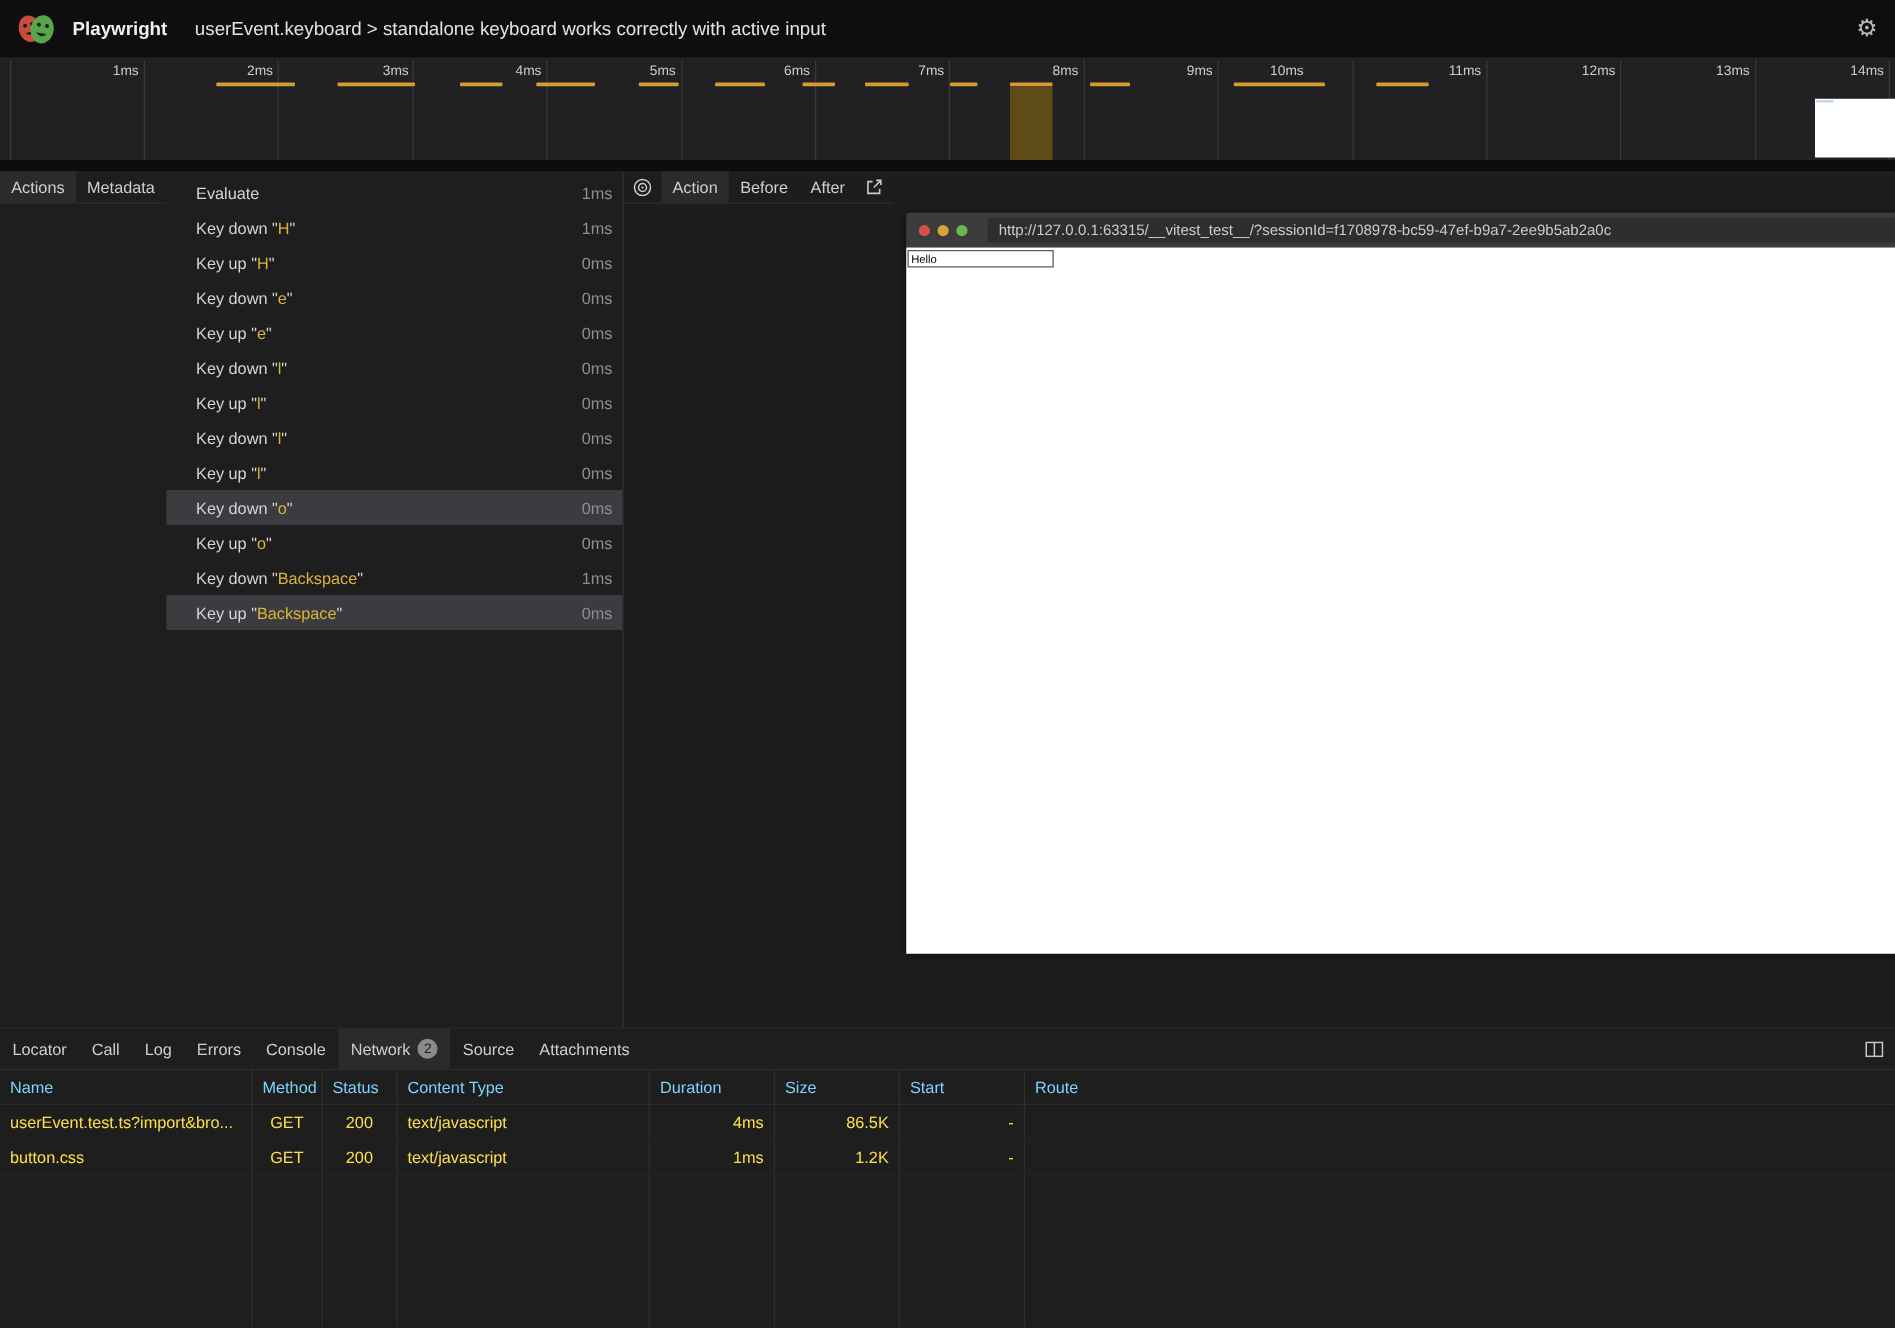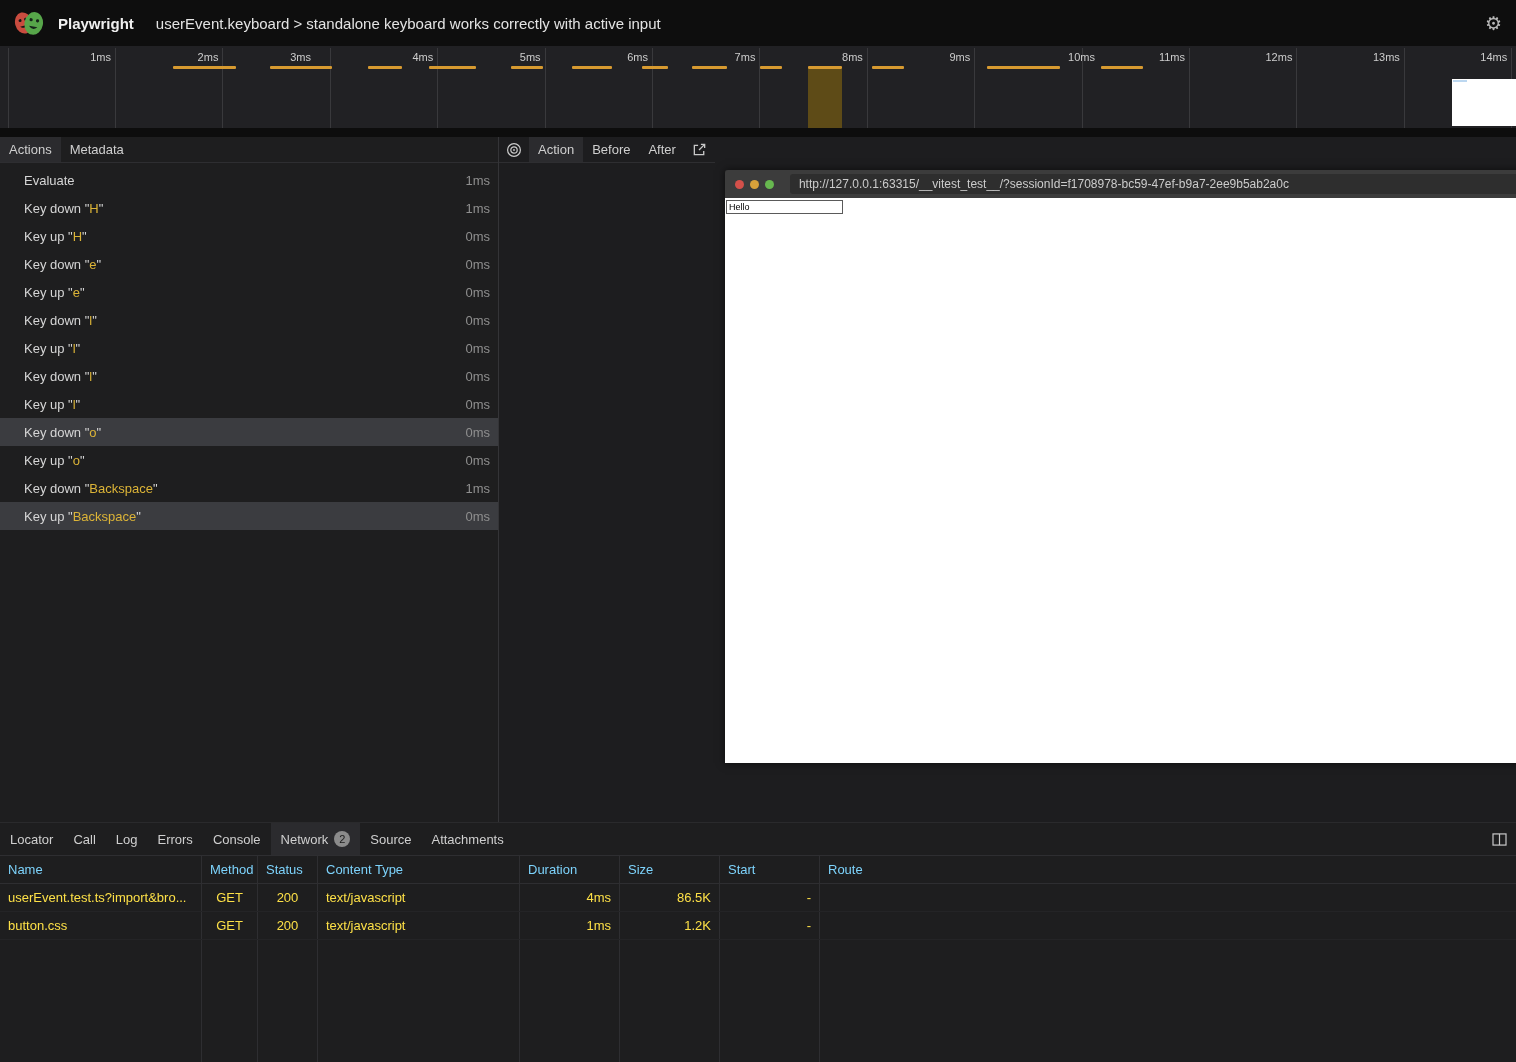--- a/index.html
+++ b/index.html
@@ -19,21 +19,21 @@
   .grid-line { position:absolute; top:2px; bottom:0; width:1px; background:#39393c; }
   .tl-label { position:absolute; top:5px; width:60px; text-align:right; font-size:11px; color:#cdcdcd; }
   .tl-tick { position:absolute; top:20px; height:3px; border-radius:1px; }
   .tl-sel { position:absolute; top:23px; bottom:0; }
   .tl-thumb { position:absolute; background:#ffffff; }
   .tl-thumb i { position:absolute; left:1px; top:1px; width:14px; height:2px; background:#bcd7f0; display:block; }
   .strip { height:9px; background:#0d0d0d; }
 
   
   .main { height:685px; display:flex; }
-  .left-panel { width:499px; border-right:1px solid #343437; display:flex; flex-direction:column; background:#1e1e1f; }
+  .left-panel { width:499px; border-right:1px solid #343437; display:flex; flex-direction:row; background:#1e1e1f; }
   .right-panel { flex:1; display:flex; flex-direction:row; background:#1d1d1f; }
 
   .tabbar { height:26px; display:flex; align-items:stretch; border-bottom:1px solid #2e2e31; font-size:13px; flex:0 0 auto; }
   .tab { display:flex; align-items:center; padding:0 9px; color:#cfcfcf; cursor:pointer; }
   .tab.sel { background:#2b2b2e; }
   .badge { margin-left:6px; width:16px; height:16px; border-radius:50%; background:#8b8b8b; color:#1b1b1b;
     font-size:11px; display:flex; align-items:center; justify-content:center; }
 
   
   .action-list { flex:1; overflow:hidden; padding-top:3px; }
@@ -107,35 +107,35 @@
   <span class="gear">⚙</span>
 </div>
 
 <div class="timeline">
     <div class="grid-line" style="left: 7.6px;"></div>
     <div class="grid-line" style="left: 115px;"></div>
     <span class="tl-label" style="left: 51px;">1ms</span>
     <div class="grid-line" style="left: 222.4px;"></div>
     <span class="tl-label" style="left: 158.4px;">2ms</span>
     <div class="grid-line" style="left: 329.8px;"></div>
-    <span class="tl-label" style="left: 251px;">3ms</span>
+    <span class="tl-label" style="left: 267px;">3ms</span>
     <div class="grid-line" style="left: 437.2px;"></div>
     <span class="tl-label" style="left: 373.2px;">4ms</span>
     <div class="grid-line" style="left: 544.6px;"></div>
     <span class="tl-label" style="left: 480.6px;">5ms</span>
     <div class="grid-line" style="left: 652px;"></div>
     <span class="tl-label" style="left: 588px;">6ms</span>
     <div class="grid-line" style="left: 759.4px;"></div>
     <span class="tl-label" style="left: 695.4px;">7ms</span>
     <div class="grid-line" style="left: 866.8px;"></div>
     <span class="tl-label" style="left: 802.8px;">8ms</span>
     <div class="grid-line" style="left: 974.2px;"></div>
     <span class="tl-label" style="left: 910.2px;">9ms</span>
     <div class="grid-line" style="left: 1081.6px;"></div>
-    <span class="tl-label" style="left: 1035px;">10ms</span>
+    <span class="tl-label" style="left: 983px;">10ms</span>
     <div class="grid-line" style="left: 1189px;"></div>
     <span class="tl-label" style="left: 1125px;">11ms</span>
     <div class="grid-line" style="left: 1296.4px;"></div>
     <span class="tl-label" style="left: 1232.4px;">12ms</span>
     <div class="grid-line" style="left: 1403.8px;"></div>
     <span class="tl-label" style="left: 1339.8px;">13ms</span>
     <div class="grid-line" style="left: 1511.2px;"></div>
     <span class="tl-label" style="left: 1447.2px;">14ms</span>
     <div class="tl-tick" style="left: 173px; width: 63px; background: rgb(215, 154, 48);"></div>
     <div class="tl-tick" style="left: 270px; width: 62px; background: rgb(215, 154, 48);"></div>

